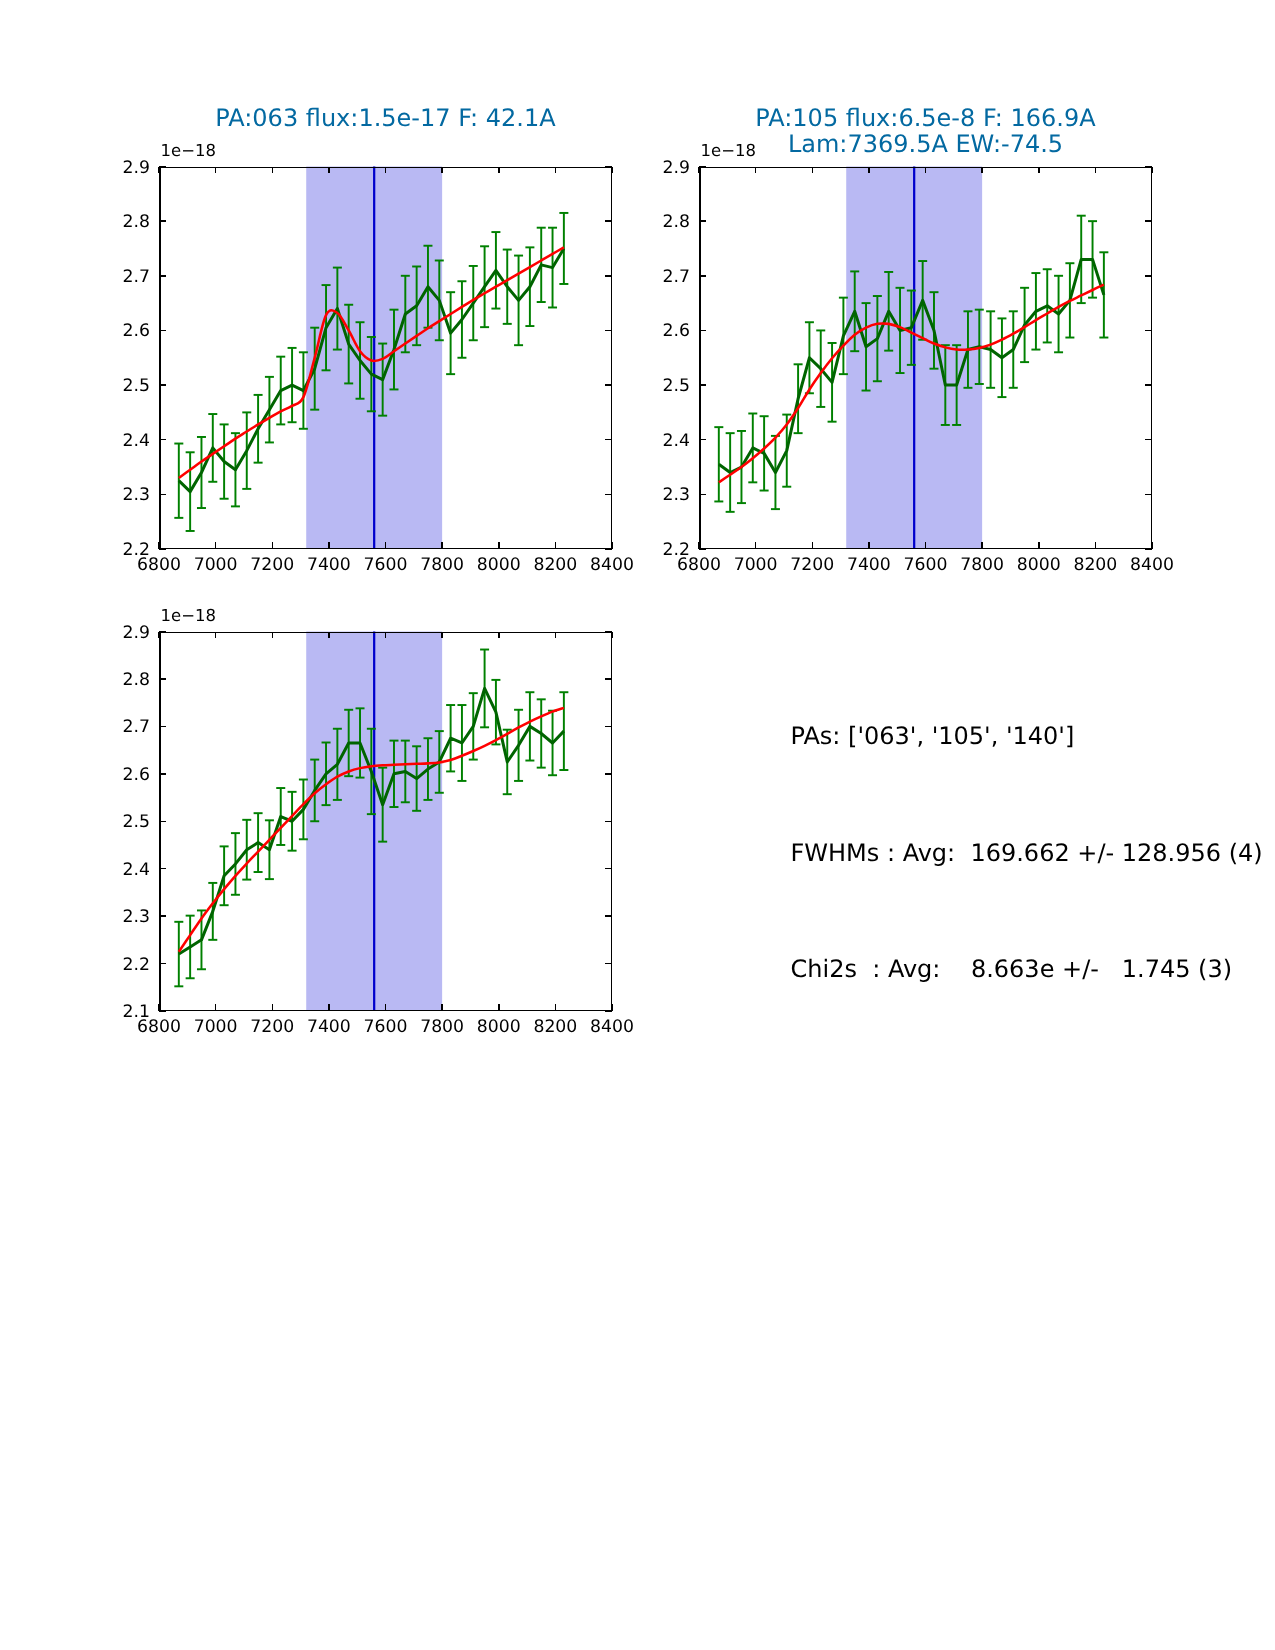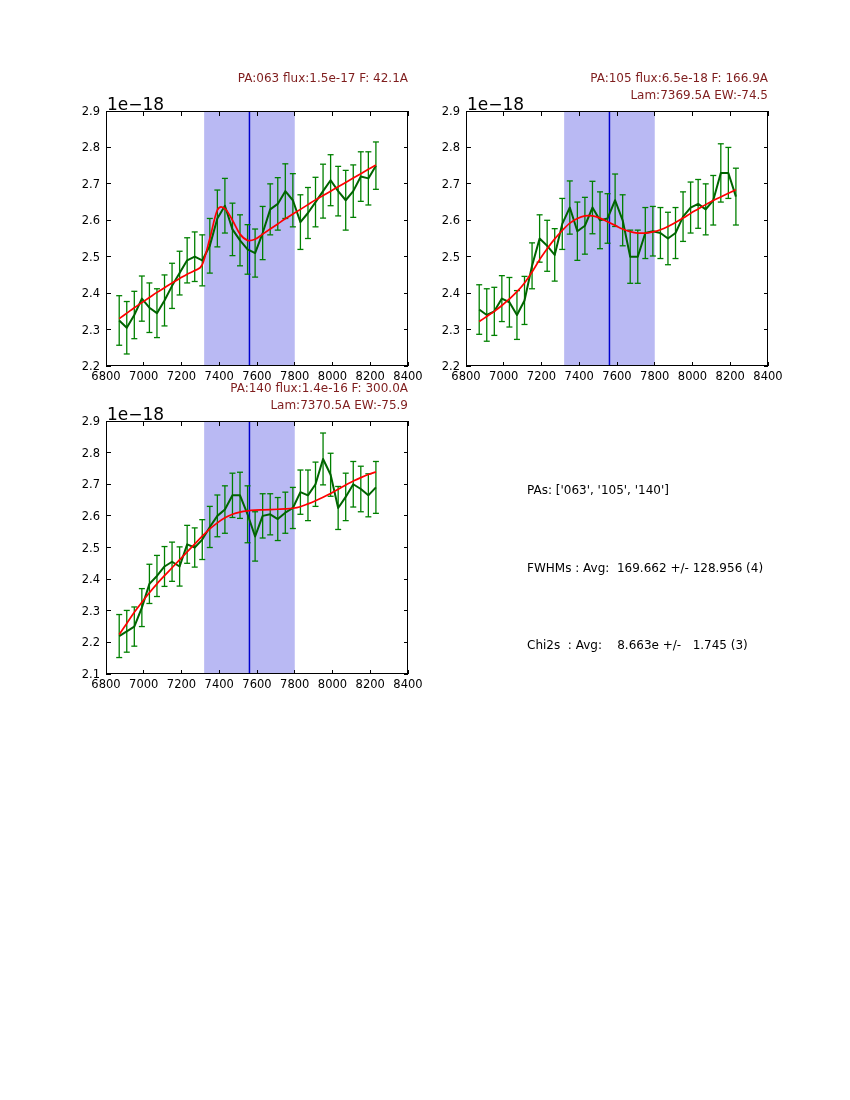--- a/index.html
+++ b/index.html
@@ -7,35 +7,35 @@
     position: relative;
     width: 850px;
     height: 1100px;
     background: #ffffff;
     font-family: "DejaVu Sans", "Liberation Sans", sans-serif;
     color: #000;
     overflow: hidden;
   }
   .subplot-title {
     position: absolute;
-    text-align: right;
-    font-size: 12px;
+    text-align: center;
+    font-size: 16px;
     line-height: 17px;
-    color: #7f1d1d;
+    color: #0369a1;
     white-space: nowrap;
   }
   .offset-label {
     position: absolute;
-    font-size: 17px;
+    font-size: 11px;
     color: #000;
   }
   svg.axes { position: absolute; overflow: visible; }
   .stats {
     position: absolute;
-    font-size: 12px;
+    font-size: 16px;
     line-height: 25.7px;
     white-space: pre;
     color: #000;
   }
   .stats div { height: 25.7px; }
 </style>
 </head>
 <body>
 
 <div class="figure">
@@ -208,21 +208,21 @@
         <text x="-6" y="149.71" text-anchor="end">2.5</text>
         <text x="-6" y="113.29" text-anchor="end">2.6</text>
         <text x="-6" y="76.86" text-anchor="end">2.7</text>
         <text x="-6" y="40.43" text-anchor="end">2.8</text>
         <text x="-6" y="4.00" text-anchor="end">2.9</text>
       </g>
       <rect x="0.5" y="0.5" width="301" height="254" fill="none" stroke="#000000" stroke-width="1" shape-rendering="crispEdges"></rect>
     </svg>
 
   <div class="subplot-title" style="left:466px; top:70px; width:302px;">
-    <div>PA:105 flux:6.5e-18 F: 166.9A</div>
+    <div>PA:105 flux:6.5e-8 F: 166.9A</div>
     <div>Lam:7369.5A EW:-74.5</div>
   </div>
   <div class="offset-label" style="left:467px; top:94px;">1e−18</div>
   <svg class="axes" id="axes-1" style="left:466px; top:111px;" width="302" height="255">
       <rect x="98.15" y="0" width="90.60" height="255" fill="#b9b9f3"></rect>
       <line x1="143.45" x2="143.45" y1="0" y2="255" stroke="#0000cc" stroke-width="1.5"></line>
       <g stroke="#008000" stroke-width="1.3" fill="none">
         <line x1="13.21" x2="13.21" y1="173.76" y2="223.31"></line>
         <line x1="10.21" x2="16.21" y1="173.76" y2="173.76"></line>
         <line x1="10.21" x2="16.21" y1="223.31" y2="223.31"></line>
@@ -382,24 +382,20 @@
         <text x="-6" y="186.14" text-anchor="end">2.4</text>
         <text x="-6" y="149.71" text-anchor="end">2.5</text>
         <text x="-6" y="113.29" text-anchor="end">2.6</text>
         <text x="-6" y="76.86" text-anchor="end">2.7</text>
         <text x="-6" y="40.43" text-anchor="end">2.8</text>
         <text x="-6" y="4.00" text-anchor="end">2.9</text>
       </g>
       <rect x="0.5" y="0.5" width="301" height="254" fill="none" stroke="#000000" stroke-width="1" shape-rendering="crispEdges"></rect>
     </svg>
 
-  <div class="subplot-title" style="left:106px; top:380px; width:302px;">
-    <div>PA:140 flux:1.4e-16 F: 300.0A</div>
-    <div>Lam:7370.5A EW:-75.9</div>
-  </div>
   <div class="offset-label" style="left:107px; top:404px;">1e−18</div>
   <svg class="axes" id="axes-2" style="left:106px; top:421px;" width="302" height="253">
       <rect x="98.15" y="0" width="90.60" height="253" fill="#b9b9f3"></rect>
       <line x1="143.45" x2="143.45" y1="0" y2="253" stroke="#0000cc" stroke-width="1.5"></line>
       <g stroke="#008000" stroke-width="1.3" fill="none">
         <line x1="13.21" x2="13.21" y1="193.54" y2="236.55"></line>
         <line x1="10.21" x2="16.21" y1="193.54" y2="193.54"></line>
         <line x1="10.21" x2="16.21" y1="236.55" y2="236.55"></line>
         <line x1="20.76" x2="20.76" y1="189.43" y2="231.18"></line>
         <line x1="17.76" x2="23.76" y1="189.43" y2="189.43"></line>

